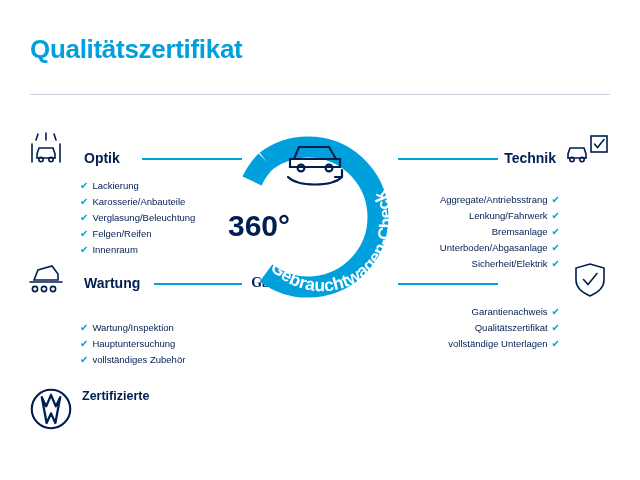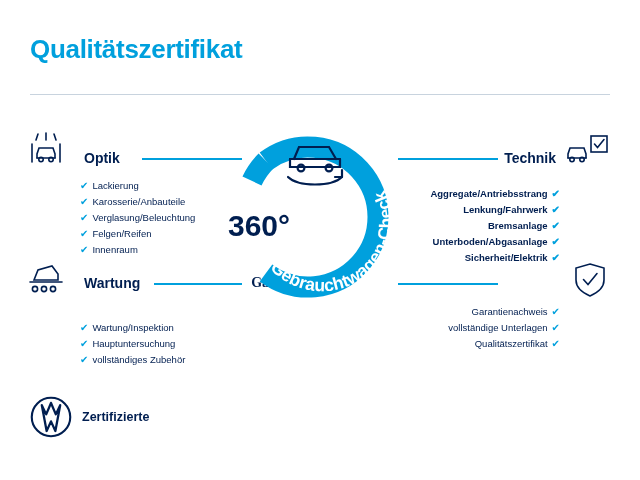--- a/index.html
+++ b/index.html
@@ -94,23 +94,23 @@
     width: 184px;
     text-align: left;
     font-size: 30px;
     font-weight: bold;
     color: #001e50;
   }
   
   .footer {
     position: absolute;
     left: 30px;
-    top: 396px;
+    top: 388px;
     display: flex;
-    align-items: center;
+    align-items: flex-start;
   }
   .vw-logo {
     width: 42px;
     height: 42px;
     flex: 0 0 auto;
   }
   .footer-text {
     margin-left: 10px;
     font-size: 12.5px;
     font-weight: bold;
@@ -154,21 +154,21 @@
       <path d="M2 24 L2 20 L4 14 L18 14 L20 20 L20 24"></path>
       <line x1="2" y1="24" x2="20" y2="24"></line>
       <circle cx="6" cy="25.5" r="2.2"></circle>
       <circle cx="16" cy="25.5" r="2.2"></circle>
       <rect x="25" y="2" width="16" height="16"></rect>
       <path d="M28.5 10 L31.5 13.5 L38 5.5"></path>
     </svg>
   </div>
   <div class="sec-head" style="left:0; top:150px; width:556px; text-align:right;">Technik</div>
   <div class="sec-rule" style="left:398px; top:158px; width:100px;"></div>
-  <div class="list right" style="left:300px; top:186px; width:260px;font-weight:bold;">
+  <div class="list right" style="left:300px; top:192px; width:260px;">
     <span class="row"><span>Aggregate/Antriebsstrang</span><span class="tick">✔</span></span>
     <span class="row"><span>Lenkung/Fahrwerk</span><span class="tick">✔</span></span>
     <span class="row"><span>Bremsanlage</span><span class="tick">✔</span></span>
     <span class="row"><span>Unterboden/Abgasanlage</span><span class="tick">✔</span></span>
     <span class="row"><span>Sicherheit/Elektrik</span><span class="tick">✔</span></span>
   </div>
 
   <div class="icon-box" style="left:28px; top:262px;">
     <svg width="50" height="40" viewBox="0 0 50 40" fill="none" stroke="#001e50" stroke-width="1.6" stroke-linecap="round">
       <path d="M6 18 L10 8 L24 4 L30 12 L30 18 Z"></path>
@@ -189,22 +189,22 @@
   <div class="icon-box" style="left:572px; top:262px;">
     <svg width="40" height="40" viewBox="0 0 40 40" fill="none" stroke="#001e50" stroke-width="1.6" stroke-linecap="round">
       <path d="M18 2 L32 6 L32 18 C32 26 25 31 18 34 C11 31 4 26 4 18 L4 6 Z"></path>
       <path d="M11.5 17.5 L16 22.5 L25 11.5"></path>
     </svg>
   </div>
   <div class="sec-head" style="left:0; top:275px; width:556px; text-align:center;font-family:Liberation Serif, serif;">Garantie</div>
   <div class="sec-rule" style="left:398px; top:283px; width:100px;"></div>
   <div class="list right" style="left:300px; top:304px; width:260px;">
     <span class="row"><span>Garantienachweis</span><span class="tick">✔</span></span>
+    <span class="row"><span>Qualitätszertifikat</span><span class="tick">✔</span></span>
     <span class="row"><span>vollständige Unterlagen</span><span class="tick">✔</span></span>
-    <span class="row"><span>Qualitätszertifikat</span><span class="tick">✔</span></span>
   </div>
 
   <div class="badge">
     <svg width="184" height="184" viewBox="0 0 184 184">
       <defs>
         <path id="arcpath" d="M 24 104 A 70 70 0 1 0 52 40" fill="none"></path>
       </defs>
 
       <path d="M 38 36 A 70 70 0 1 1 38 148" fill="none" stroke="#00a0dd" stroke-width="21" stroke-linecap="butt"></path>
       <path d="M 38 36 A 70 70 0 0 0 24 56" fill="none" stroke="#00a0dd" stroke-width="21" stroke-linecap="butt"></path>

